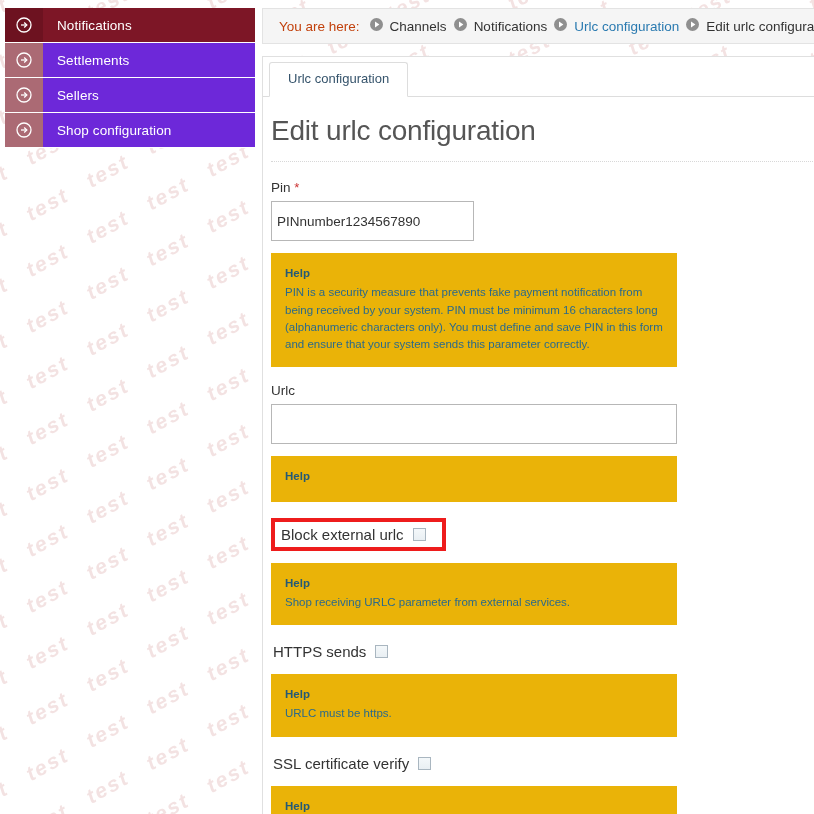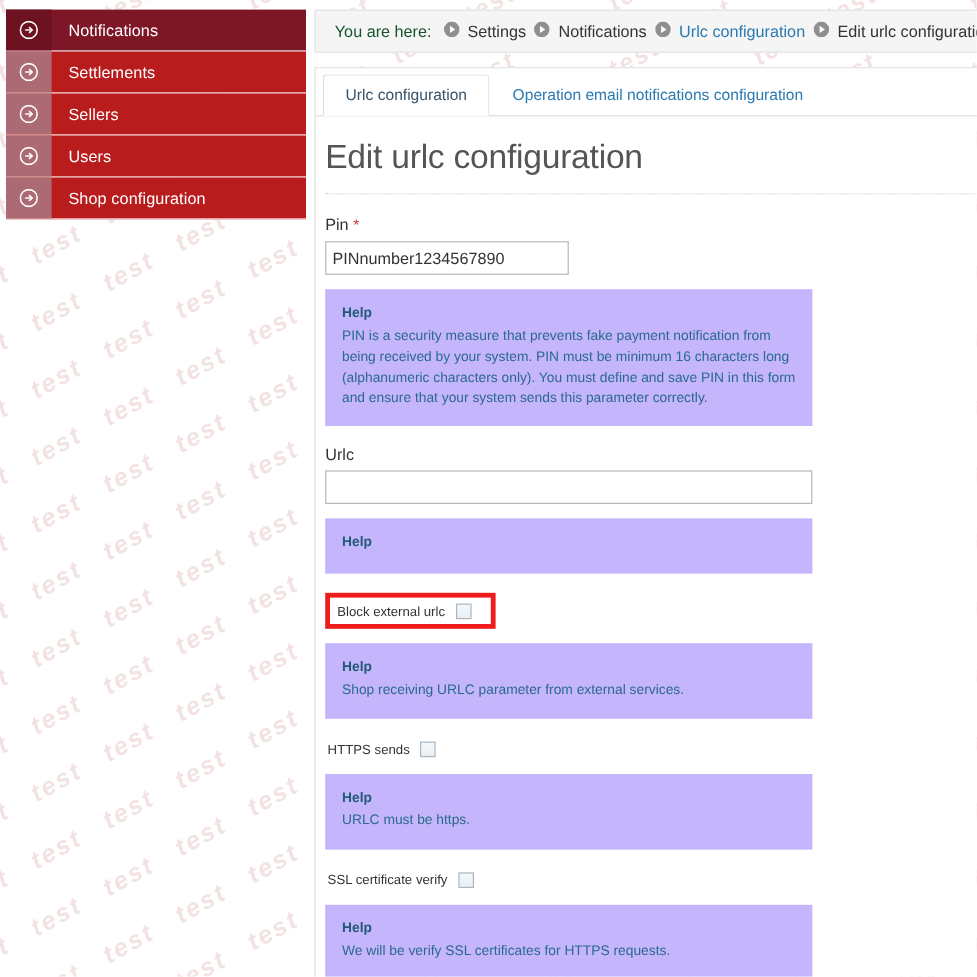--- a/index.html
+++ b/index.html
@@ -42,21 +42,21 @@
     left: 5px; top: 8px;
     width: 250px;
     z-index: 10;
   }
   .nav-item {
     display: flex;
     align-items: stretch;
     height: 35px;
     margin-bottom: 0px;
     border-bottom: 1px solid #ffffff;
-    background: #b91c1c;
+    background: #6d28d9;
     cursor: pointer;
   }
   .nav-item .nav-icon {
     width: 38px;
     background: #ab6a74;
     display: flex;
     align-items: center;
     justify-content: center;
     flex: 0 0 38px;
   }
@@ -85,21 +85,21 @@
     align-items: center;
     padding-left: 16px;
     font-size: 13.5px;
     color: #333333;
     z-index: 12;
     white-space: nowrap;
   }
   #breadcrumb .crumb-sep { margin: 0 7px; display:inline-flex; align-items:center; }
   #breadcrumb .crumb { color: #333333; }
   #breadcrumb .crumb.link { color: #2a7ab0; cursor: pointer; }
-  #breadcrumb .crumb-here { color: #14532d; margin-right: 3px; }
+  #breadcrumb .crumb-here { color: #c2410c; margin-right: 3px; }
 
   
   #content {
     position: absolute;
     left: 262px; top: 56px;
     right: -60px;
     bottom: -40px;
     background: #ffffff;
     border: 1px solid #e0e0e0;
     border-bottom: none;
@@ -154,53 +154,53 @@
 
   .field-label {
     font-size: 13.5px;
     color: #333333;
     margin-bottom: 6px;
   }
   .req-star { color: #cc3333; font-size: 13px; }
 
   .text-input {
     display: block;
-    height: 28px;
+    height: 40px;
     border: 1px solid #b7b7b7;
     background: #ffffff;
     font-family: "Liberation Sans", sans-serif;
     font-size: 13.5px;
     color: #333333;
     padding: 2px 5px;
     outline: none;
   }
   .input-pin { width: 203px; }
   .input-urlc { width: 406px; }
 
   .help-box {
-    background: #c4b5fd;
+    background: #eab308;
     color: #2b6a8a;
     font-size: 11.5px;
     line-height: 1.5;
     padding: 12px 14px 14px 14px;
     width: 406px;
     margin-top: 12px;
     margin-bottom: 16px;
   }
   .help-box .help-title {
     font-weight: bold;
     font-size: 11.5px;
     color: #245a77;
     margin-bottom: 2px;
   }
 
   .check-row {
     display: inline-flex;
     align-items: center;
-    font-size: 11px;
+    font-size: 15px;
     color: #333333;
     padding: 2px 2px;
   }
   .check-row .cb {
     width: 13px; height: 13px;
     margin-left: 9px;
     border: 1px solid #a9b6c0;
     background: linear-gradient(#f4f8fa, #e9eff3);
     display: inline-block;
     cursor: pointer;
@@ -284,42 +284,32 @@
         <span class="nav-label">Sellers</span>
       </div>
       <div class="nav-item">
         <span class="nav-icon">
           <svg class="circ-arrow" width="16" height="16" viewBox="0 0 16 16" aria-hidden="true">
             <circle cx="8" cy="8" r="7" fill="none" stroke="#ffffff" stroke-width="1.3"></circle>
             <path d="M5 8 H10" stroke="#ffffff" stroke-width="1.3" fill="none"></path>
             <path d="M8.2 5.6 L10.8 8 L8.2 10.4" stroke="#ffffff" stroke-width="1.3" fill="none" stroke-linejoin="miter"></path>
           </svg>
         </span>
-        <span class="nav-label">Users</span>
-      </div>
-      <div class="nav-item">
-        <span class="nav-icon">
-          <svg class="circ-arrow" width="16" height="16" viewBox="0 0 16 16" aria-hidden="true">
-            <circle cx="8" cy="8" r="7" fill="none" stroke="#ffffff" stroke-width="1.3"></circle>
-            <path d="M5 8 H10" stroke="#ffffff" stroke-width="1.3" fill="none"></path>
-            <path d="M8.2 5.6 L10.8 8 L8.2 10.4" stroke="#ffffff" stroke-width="1.3" fill="none" stroke-linejoin="miter"></path>
-          </svg>
-        </span>
         <span class="nav-label">Shop configuration</span>
       </div>
     </nav>
 
   <div id="breadcrumb">
     <span class="crumb-here">You are here:</span>
     <span id="crumb-items"><span class="crumb-sep">
           <svg width="13" height="13" viewBox="0 0 13 13" aria-hidden="true">
             <circle cx="6.5" cy="6.5" r="6.5" fill="#8f8f8f"></circle>
             <path d="M5 3.4 L9.4 6.5 L5 9.6 Z" fill="#ffffff"></path>
           </svg>
-        </span><span class="crumb">Settings</span><span class="crumb-sep">
+        </span><span class="crumb">Channels</span><span class="crumb-sep">
           <svg width="13" height="13" viewBox="0 0 13 13" aria-hidden="true">
             <circle cx="6.5" cy="6.5" r="6.5" fill="#8f8f8f"></circle>
             <path d="M5 3.4 L9.4 6.5 L5 9.6 Z" fill="#ffffff"></path>
           </svg>
         </span><span class="crumb">Notifications</span><span class="crumb-sep">
           <svg width="13" height="13" viewBox="0 0 13 13" aria-hidden="true">
             <circle cx="6.5" cy="6.5" r="6.5" fill="#8f8f8f"></circle>
             <path d="M5 3.4 L9.4 6.5 L5 9.6 Z" fill="#ffffff"></path>
           </svg>
         </span><span class="crumb link">Urlc configuration</span><span class="crumb-sep">
@@ -327,21 +317,20 @@
             <circle cx="6.5" cy="6.5" r="6.5" fill="#8f8f8f"></circle>
             <path d="M5 3.4 L9.4 6.5 L5 9.6 Z" fill="#ffffff"></path>
           </svg>
         </span><span class="crumb">Edit urlc configuration</span></span>
   </div>
 
   <div id="content">
 
     <div id="tabs">
         <div class="tab active">Urlc configuration</div>
-        <div class="tab">Operation email notifications configuration</div>
       </div>
 
     <h1 id="page-heading">Edit urlc configuration</h1>
     <div id="heading-rule"></div>
 
     <form id="form">
 
       <div class="field-label">
         <span>Pin</span>
         <span class="req-star">*</span>

